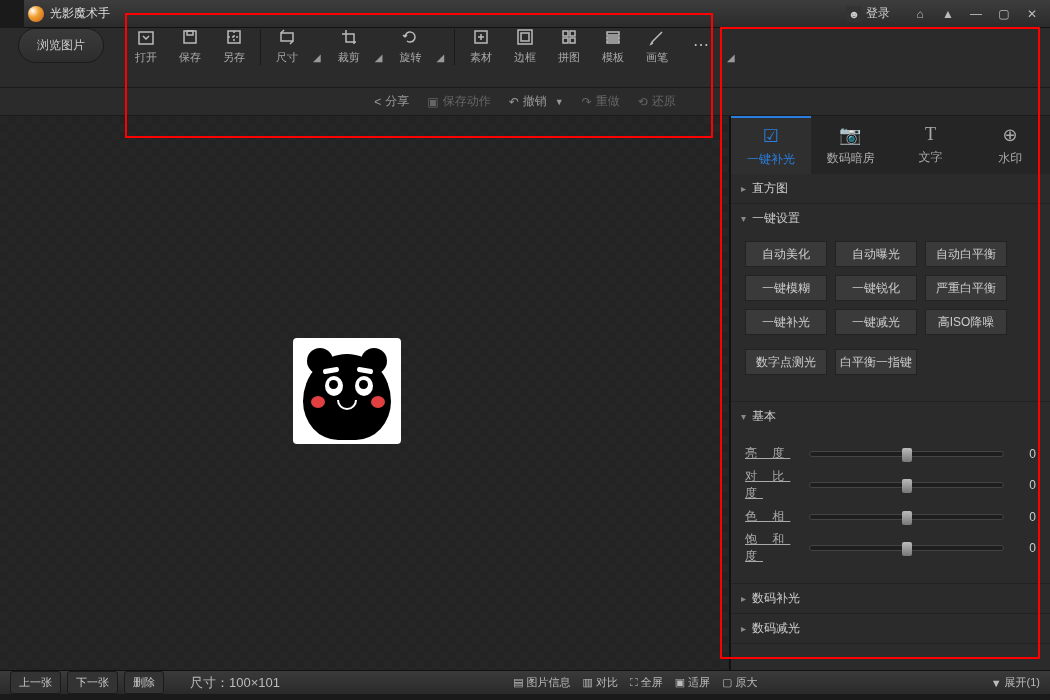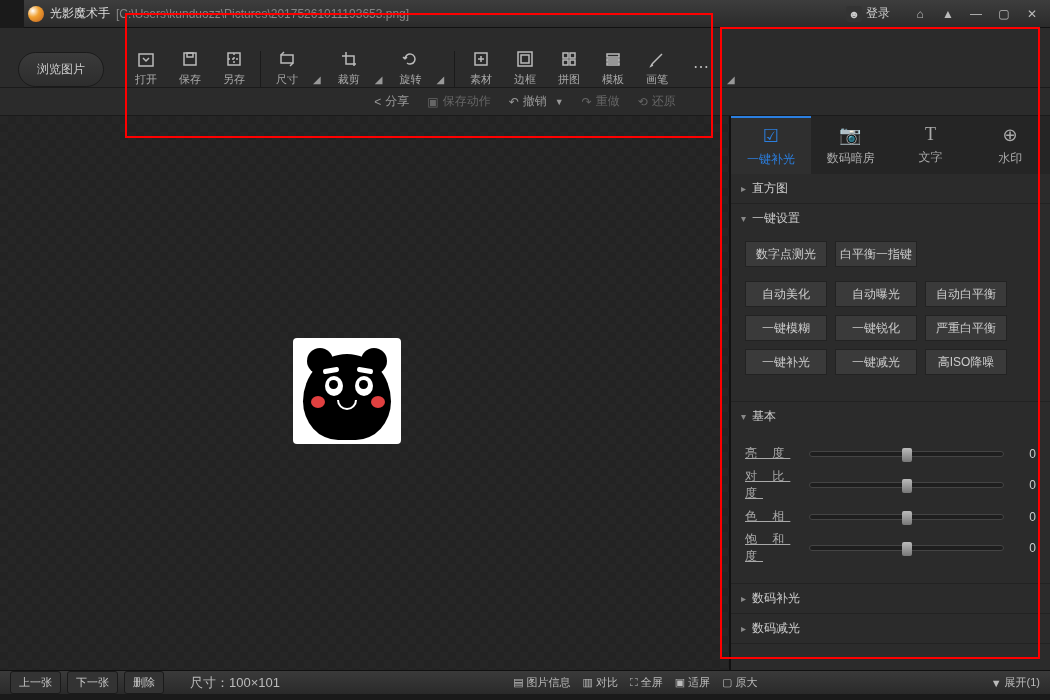--- a/index.html
+++ b/index.html
@@ -7,21 +7,21 @@
 
 .titlebar { height: 28px; background: linear-gradient(#3d3d3d,#2b2b2b); display: flex; align-items: center; padding: 0 4px; border-bottom: 1px solid #111; margin-left: 24px; }
 .titlebar .logo { width: 16px; height: 16px; border-radius: 50%; background: radial-gradient(circle at 30% 30%, #fff 0, #f0a030 40%, #c06020 100%); margin-right: 6px; }
 .titlebar .title { color: #ddd; font-size: 12px; }
 .titlebar .path { color: #888; margin-left: 6px; }
 .titlebar .spacer { flex: 1; }
 .titlebar .login { display: flex; align-items: center; gap: 4px; color: #ccc; margin-right: 10px; padding: 2px 6px; }
 .titlebar .login .face { width: 16px; height: 16px; border-radius: 3px; background: #333; display: inline-flex; align-items: center; justify-content: center; font-size: 11px; }
 .titlebar .win-btn { width: 28px; height: 22px; display: inline-flex; align-items: center; justify-content: center; color: #bbb; cursor: pointer; }
 
-.main-toolbar { height: 60px; background: #2b2b2b; display: flex; align-items: flex-end; border-bottom: 1px solid #1a1a1a; }
+.main-toolbar { height: 60px; background: #2b2b2b; display: flex; align-items: flex-start; border-bottom: 1px solid #1a1a1a; }
 .browse-btn { margin-left: 18px; padding: 8px 18px; background: linear-gradient(#3a3a3a,#2d2d2d); border: 1px solid #1a1a1a; border-radius: 18px; color: #ccc; cursor: pointer; }
 .tool-group { display: flex; align-items: center; margin-left: 20px; }
 .tool-item { display: flex; flex-direction: column; align-items: center; justify-content: center; width: 44px; color: #aaa; cursor: pointer; font-size: 11px; }
 .tool-item .ico { width: 18px; height: 18px; margin-bottom: 4px; display: flex; align-items: center; justify-content: center; }
 .tool-sep { width: 1px; height: 36px; background: #1a1a1a; margin: 0 4px; }
 .more-tri { color: #999; font-size: 10px; align-self: flex-end; padding: 0 6px 2px 4px; cursor: pointer; }
 
 .second-toolbar { height: 28px; background: #2b2b2b; display: flex; align-items: center; justify-content: center; gap: 18px; border-bottom: 1px solid #1a1a1a; }
 .second-toolbar .sbtn { color: #999; display: inline-flex; align-items: center; gap: 4px; cursor: pointer; font-size: 12px; }
 
@@ -76,21 +76,20 @@
 .hb2 { left: 720px; top: 27px; width: 320px; height: 632px; }
 
 svg { width: 18px; height: 18px; stroke: #bbb; stroke-width: 1.5; fill: none; }
 </style>
 </head>
 <body>
 
 <div class="titlebar">
   <div class="logo"></div>
   <div class="title">光影魔术手</div>
-  <div class="path">[C:\Users\kunduozz\Pictures\20175261011193653.png]</div>
   <div class="spacer"></div>
   <div class="login">
     <span class="face">☻</span>
     <span>登录</span>
   </div>
   <div class="win-btn">⌂</div>
   <div class="win-btn">▲</div>
   <div class="win-btn">—</div>
   <div class="win-btn">▢</div>
   <div class="win-btn">✕</div>
@@ -281,34 +280,34 @@
             <span>直方图</span>
           </div>
         </div>
 
       <div class="section">
         <div class="section-header">
             <span class="chev">▾</span>
             <span>一键设置</span>
           </div>
         <div class="section-body">
-          <div class="quick-grid" id="quick-extra">
-              <div class="qbtn">数字点测光</div>
-              <div class="qbtn">白平衡一指键</div>
-            </div>
           <div class="quick-grid" id="quick-grid">
               <div class="qbtn">自动美化</div>
               <div class="qbtn">自动曝光</div>
               <div class="qbtn">自动白平衡</div>
               <div class="qbtn">一键模糊</div>
               <div class="qbtn">一键锐化</div>
               <div class="qbtn">严重白平衡</div>
               <div class="qbtn">一键补光</div>
               <div class="qbtn">一键减光</div>
               <div class="qbtn">高ISO降噪</div>
+            </div>
+          <div class="quick-grid" id="quick-extra">
+              <div class="qbtn">数字点测光</div>
+              <div class="qbtn">白平衡一指键</div>
             </div>
         </div>
       </div>
 
       <div class="section">
         <div class="section-header">
             <span class="chev">▾</span>
             <span>基本</span>
           </div>
         <div class="section-body">

